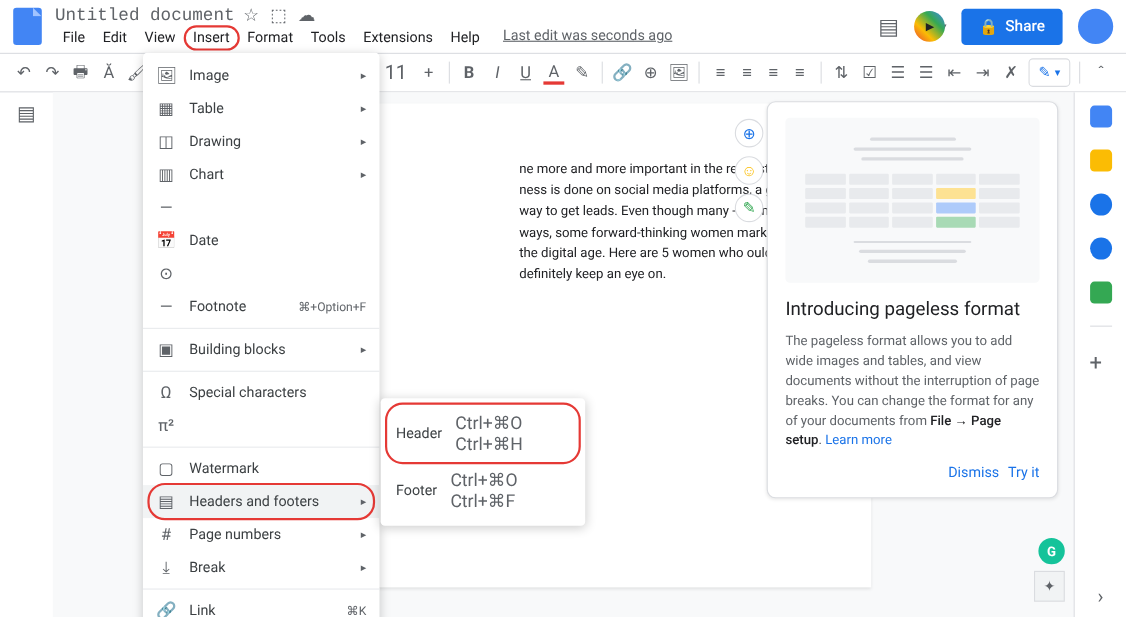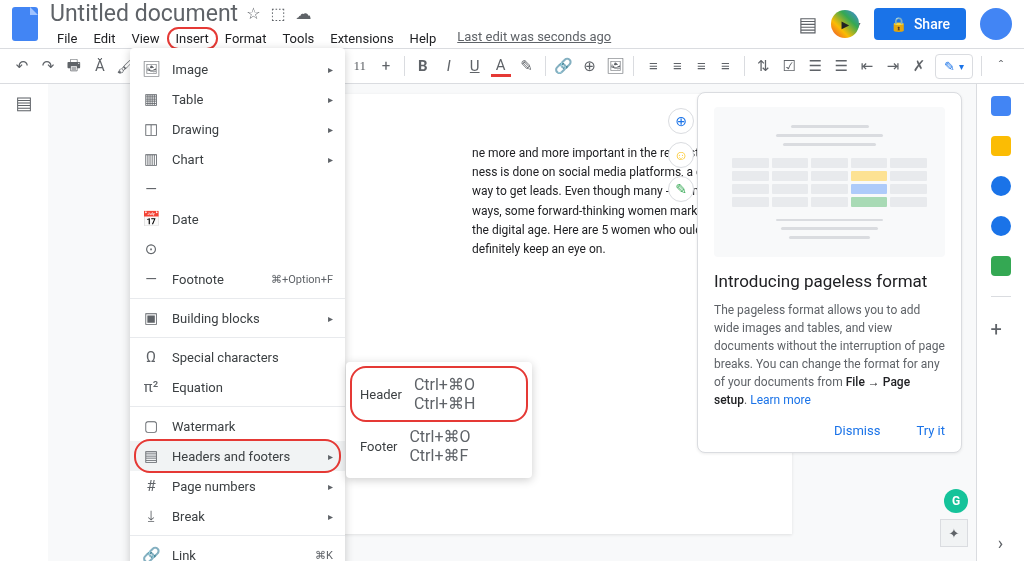--- a/index.html
+++ b/index.html
@@ -4,41 +4,41 @@
 <style>
   * { box-sizing: border-box; margin: 0; padding: 0; }
   body { font-family: 'Google Sans', Roboto, Arial, sans-serif; font-size: 13px; color: #202124; background: #fff; width: 1024px; height: 561px; overflow: hidden; position: relative; }
   
   
   .header { height: 48px; display: flex; align-items: center; padding: 0 12px; }
   .doc-icon { width: 26px; height: 34px; background: #4285f4; border-radius: 3px; position: relative; margin-right: 12px; }
   .doc-icon::after { content: ''; position: absolute; top: 0; right: 0; width: 8px; height: 8px; background: #a0c3ff; clip-path: polygon(0 0, 100% 100%, 0 100%); }
   .title-area { display: flex; flex-direction: column; flex: 1; }
   .title-row { display: flex; align-items: center; gap: 8px; }
-  .doc-title { font-size: 23px; color: #5f6368; }
+  .doc-title { font-size: 16px; color: #5f6368; font-family: Liberation Mono, monospace; }
   .title-icons { display: flex; gap: 10px; color: #5f6368; }
   .title-icons span { cursor: pointer; font-size: 16px; }
   .menubar { display: flex; gap: 2px; margin-top: 2px; text-align: center; }
   .menu-item { padding: 2px 7px; font-size: 13px; color: #202124; cursor: pointer; border-radius: 4px; }
   .menu-item.active { position: relative; }
   .menu-item.active::after { content: ''; position: absolute; inset: -2px; border: 2px solid #e53935; border-radius: 14px; }
   .last-edit { color: #5f6368; text-decoration: underline; font-size: 13px; cursor: pointer; margin-left: 12px; }
   .header-right { display: flex; align-items: center; gap: 14px; }
   .hdr-icon { color: #5f6368; font-size: 20px; cursor: pointer; }
   .meet-badge { width: 28px; height: 28px; border-radius: 50%; background: linear-gradient(45deg, #ea4335, #fbbc04, #34a853, #4285f4); display: flex; align-items: center; justify-content: center; position: relative; }
   .meet-badge span { font-size: 10px; }
   .meet-dd { font-size: 10px; color: #5f6368; margin-left: -4px; }
   .share-btn { background: #1a73e8; color: #fff; padding: 8px 16px; border-radius: 4px; font-size: 14px; font-weight: 500; display: flex; align-items: center; gap: 6px; cursor: pointer; }
   .avatar { width: 32px; height: 32px; border-radius: 50%; background: #4285f4; }
   
   
   .toolbar { height: 36px; border-top: 1px solid #dadce0; border-bottom: 1px solid #dadce0; display: flex; align-items: center; padding: 0 12px; gap: 6px; color: #5f6368; }
   .tb-icon { width: 22px; height: 22px; display: flex; align-items: center; justify-content: center; cursor: pointer; font-size: 15px; }
   .tb-sep { width: 1px; height: 20px; background: #dadce0; margin: 0 2px; }
-  .tb-size { font-size: 13px; padding: 0 4px; font-family: Liberation Serif, serif; }
+  .tb-size { font-size: 18px; padding: 0 4px; }
   .tb-group { display: flex; gap: 2px; }
   .tb-right { margin-left: auto; display: flex; align-items: center; gap: 6px; }
   .pencil { background: #fff; border: 1px solid #dadce0; border-radius: 4px; padding: 4px 8px; display: flex; align-items: center; gap: 4px; color: #1a73e8; }
   
   
   .main { display: flex; height: calc(100% - 84px); }
   .left-strip { width: 48px; display: flex; flex-direction: column; align-items: center; padding-top: 8px; }
   .outline-icon { color: #5f6368; font-size: 18px; cursor: pointer; }
   .doc-area { flex: 1; background: #f8f9fa; position: relative; padding: 10px 0; }
   .page { background: #fff; margin: 0 auto; width: 560px; min-height: 440px; padding: 50px 60px 50px 60px; box-shadow: 0 1px 3px rgba(0,0,0,0.1); font-size: 12px; line-height: 1.6; color: #202124; }
@@ -82,21 +82,21 @@
   .illus-line { height: 4px; background: #dadce0; border-radius: 2px; }
   .illus-table { display: grid; grid-template-columns: repeat(5, 1fr); gap: 3px; width: 100%; margin: 6px 0; }
   .illus-cell { height: 10px; background: #e8eaed; border-radius: 1px; }
   .illus-cell.y { background: #fde293; }
   .illus-cell.b { background: #aecbfa; }
   .illus-cell.g { background: #a8dab5; }
   .card h3 { font-size: 17px; font-weight: 400; color: #202124; margin-bottom: 10px; }
   .card p { font-size: 12px; color: #5f6368; line-height: 1.5; }
   .card p b { color: #202124; font-weight: 500; }
   .card-link { color: #1a73e8; cursor: pointer; }
-  .card-actions { display: flex; justify-content: flex-end; gap: 36px; margin-top: 14px; font-size: 13px; color: #1a73e8; }
+  .card-actions { display: flex; justify-content: flex-end; gap: 8px; margin-top: 14px; font-size: 13px; color: #1a73e8; }
   .card-actions span { cursor: pointer; }
   
   
   .gram-badge { position: absolute; right: 56px; bottom: 48px; width: 24px; height: 24px; border-radius: 50%; background: #15c39a; display:flex; align-items:center; justify-content:center; color:#fff; font-size:12px; font-weight:bold; }
   .explore-btn { position: absolute; right: 56px; bottom: 14px; width: 28px; height: 28px; background: #f1f3f4; border: 1px solid #dadce0; display:flex; align-items:center; justify-content:center; color:#5f6368; }
 </style>
 </head>
 <body>
 
 <div class="header">
@@ -293,21 +293,20 @@
       <span class="dd-label">Building blocks</span>
       <span class="dd-arrow">▸</span>
     </div>
     <div class="dd-sep"></div>
     <div class="dd-item">
       <span class="dd-icon">Ω</span>
       <span class="dd-label">Special characters</span>
     </div>
     <div class="dd-item">
       <span class="dd-icon">π²</span>
-      <span class="dd-label">Equation</span>
     </div>
     <div class="dd-sep"></div>
     <div class="dd-item">
       <span class="dd-icon">▢</span>
       <span class="dd-label">Watermark</span>
     </div>
     <div class="dd-item highlighted">
       <span class="dd-icon">▤</span>
       <span class="dd-label">Headers and footers</span>
       <span class="dd-arrow">▸</span>

